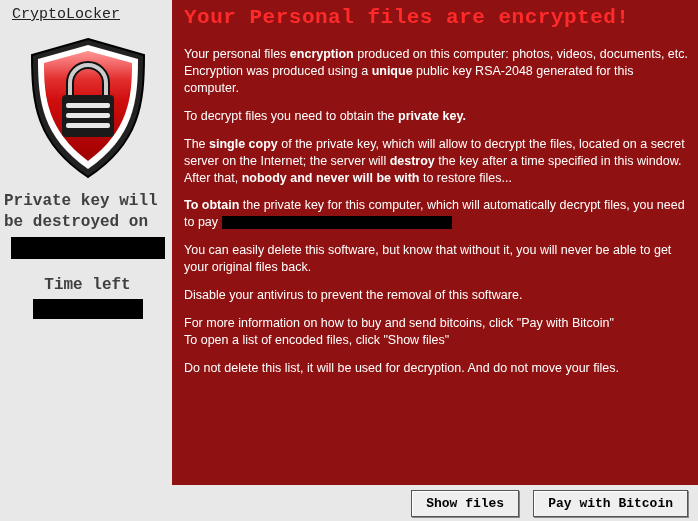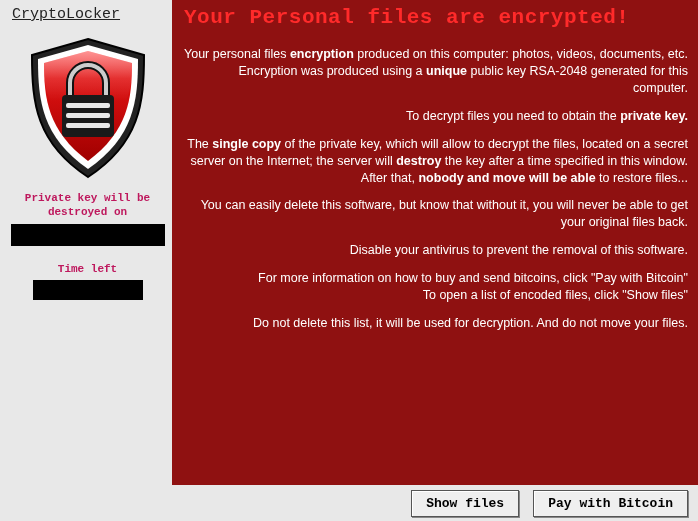--- a/index.html
+++ b/index.html
@@ -34,25 +34,24 @@
   }
   .shield-wrap {
     width: 140px;
     height: 150px;
     display: flex;
     align-items: center;
     justify-content: center;
     margin-bottom: 8px;
   }
   .label {
-    font-size: 11px;
+    font-size: 16px;
     font-weight: bold;
-    text-align: center;
     line-height: 1.3;
-    color: #be185d;
+    color: #404040;
   }
   .blackbox {
     background: #000;
     width: 154px;
     height: 22px;
     margin: 4px 0 16px 0;
   }
   .blackbox.small {
     width: 110px;
     height: 20px;
@@ -79,21 +78,21 @@
   }
   .headline {
     color: #ff2a2a;
     font-family: "Courier New", monospace;
     font-weight: bold;
     font-size: 21px;
     letter-spacing: 0.5px;
     margin-bottom: 14px;
     white-space: nowrap;
   }
-  .content p { margin-bottom: 11px; text-align: right; }
+  .content p { margin-bottom: 11px; }
   .content b { font-weight: bold; }
   .redact {
     display: inline-block;
     background: #000;
     width: 230px;
     height: 13px;
     vertical-align: text-bottom;
   }
   .footer {
     height: 36px;
@@ -164,23 +163,26 @@
 
     <p>
       <span>Your personal files </span><b>encryption</b><span> produced on this computer: photos, videos, documents, etc. Encryption was produced using a </span><b>unique</b><span> public key RSA-2048 generated for this computer.</span>
     </p>
 
     <p>
       <span>To decrypt files you need to obtain the </span><b>private key.</b>
     </p>
 
     <p>
-      <span>The </span><b>single copy</b><span> of the private key, which will allow to decrypt the files, located on a secret server on the Internet; the server will </span><b>destroy</b><span> the key after a time specified in this window. After that, </span><b>nobody and move will be able</b><span> to restore files...</span>
+      <span>The </span><b>single copy</b><span> of the private key, which will allow to decrypt the files, located on a secret server on the Internet; the server will </span><b>destroy</b><span> the key after a time specified in this window. After that, </span><b>nobody and never will be with</b><span> to restore files...</span>
     </p>
 
+    <p>
+      <b>To obtain</b><span> the private key for this computer, which will automatically decrypt files, you need to pay </span><span class="redact"></span>
+    </p>
 
     <p>You can easily delete this software, but know that without it, you will never be able to get your original files back.</p>
     <p>Disable your antivirus to prevent the removal of this software.</p>
     <p style="margin-bottom:11px;">
       <span>For more information on how to buy and send bitcoins, click "Pay with Bitcoin"</span><br>
       <span>To open a list of encoded files, click "Show files"</span>
     </p>
     <p>Do not delete this list, it will be used for decryption. And do not move your files.</p>
   </div>
 </div>

